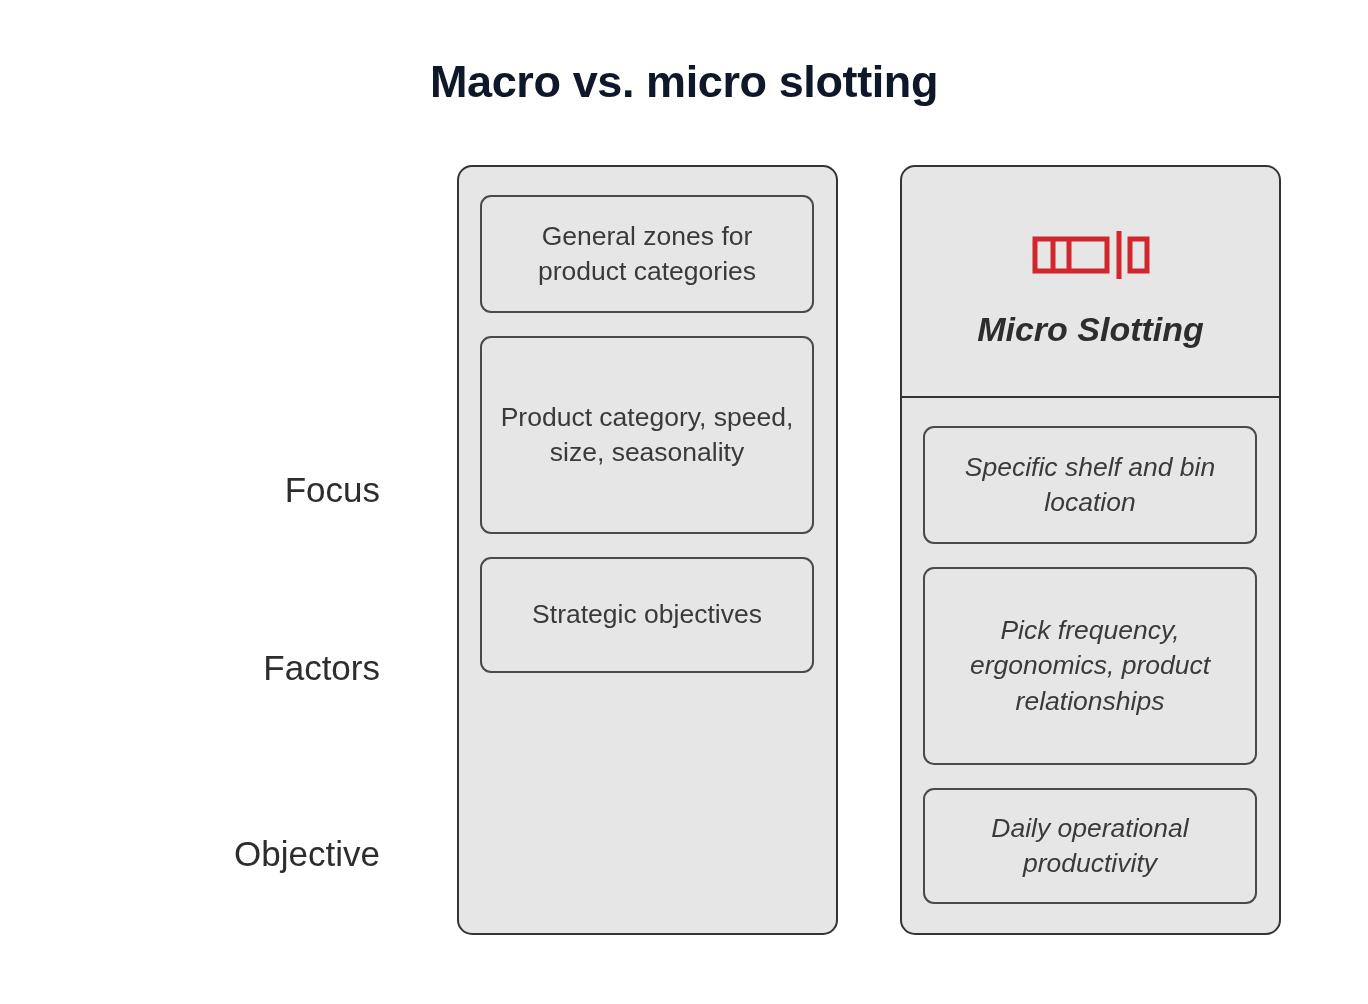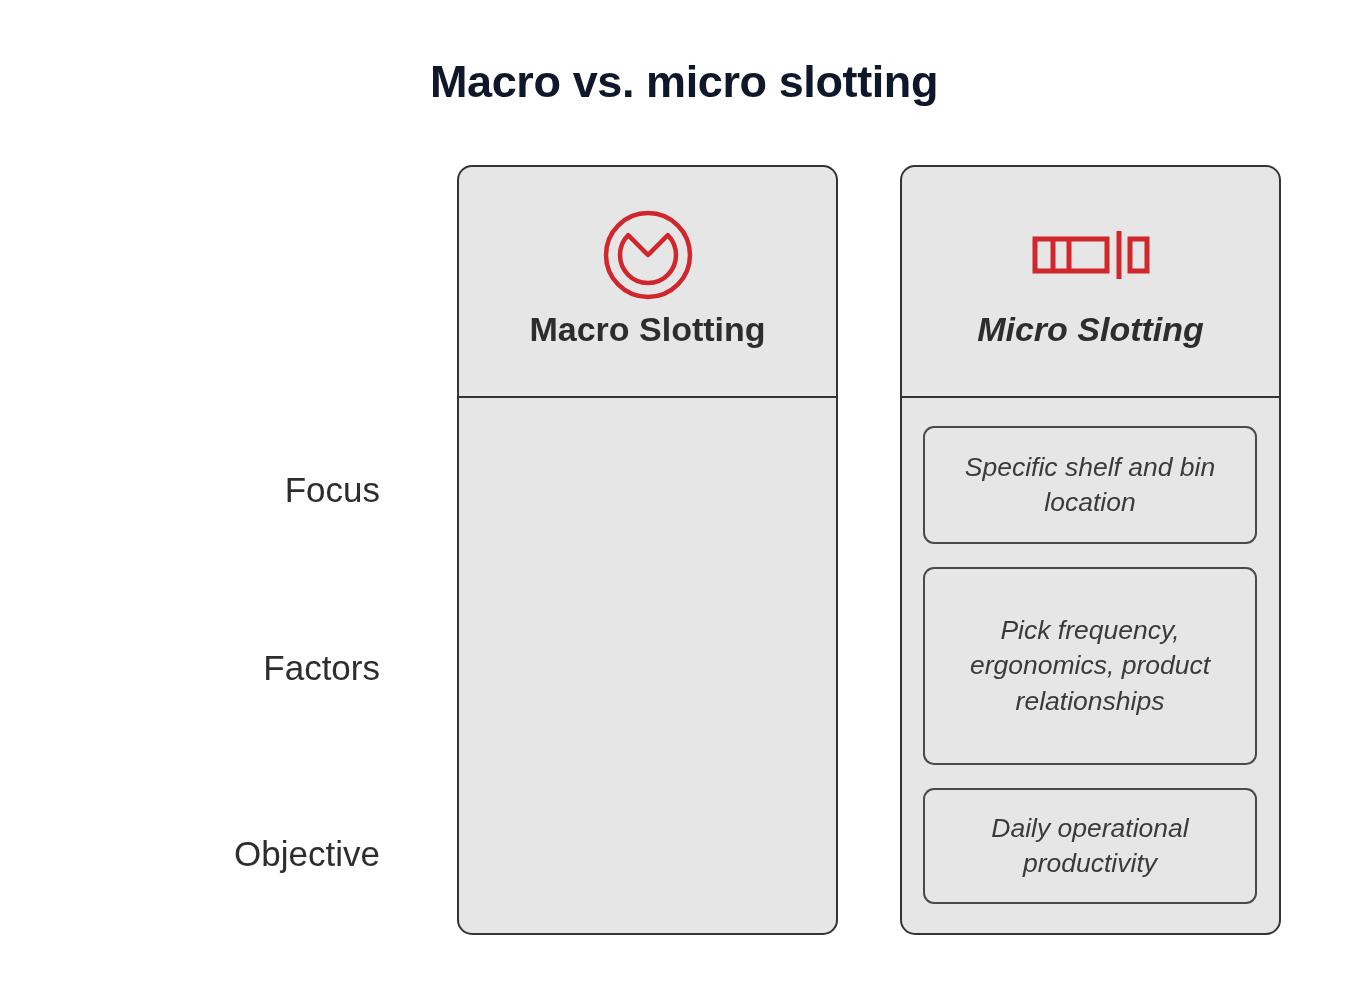--- a/index.html
+++ b/index.html
@@ -136,28 +136,24 @@
 
   <div id="page-title">Macro vs. micro slotting</div>
 
   <div id="row-labels">
     <div class="row-label r0">Focus</div>
     <div class="row-label r1">Factors</div>
     <div class="row-label r2">Objective</div>
   </div>
 
   <div class="card" id="card-macro">
-    <div class="card-header">
-      <div class="card-icon">
-        <svg class="icon-svg" width="94" height="94" viewBox="0 0 94 94" aria-hidden="true">
-          <circle cx="47" cy="47" r="42" fill="none" stroke="#d0262c" stroke-width="4.5"></circle>
-          <path d="M47 19 A28 28 0 1 0 75 47 L47 47 Z" fill="none" stroke="#d0262c" stroke-width="4.5" stroke-linejoin="round" stroke-linecap="round" transform="rotate(-45 47 47)"></path>
-        </svg>
-      </div>
-      <div class="card-title">Macro Slotting</div>
+    <div class="card-body">
+      <div class="cell c0">General zones for product categories</div>
+      <div class="cell c1">Product category, speed, size, seasonality</div>
+      <div class="cell c2">Strategic objectives</div>
     </div>
   </div>
 
   <div class="card" id="card-micro">
     <div class="card-header">
       <div class="card-icon">
         <svg class="icon-svg" width="120" height="60" viewBox="0 0 120 60" aria-hidden="true">
           <g fill="none" stroke="#d0262c" stroke-width="5">
             <rect x="4" y="14" width="72" height="32"></rect>
             <line x1="22" y1="14" x2="22" y2="46"></line>

